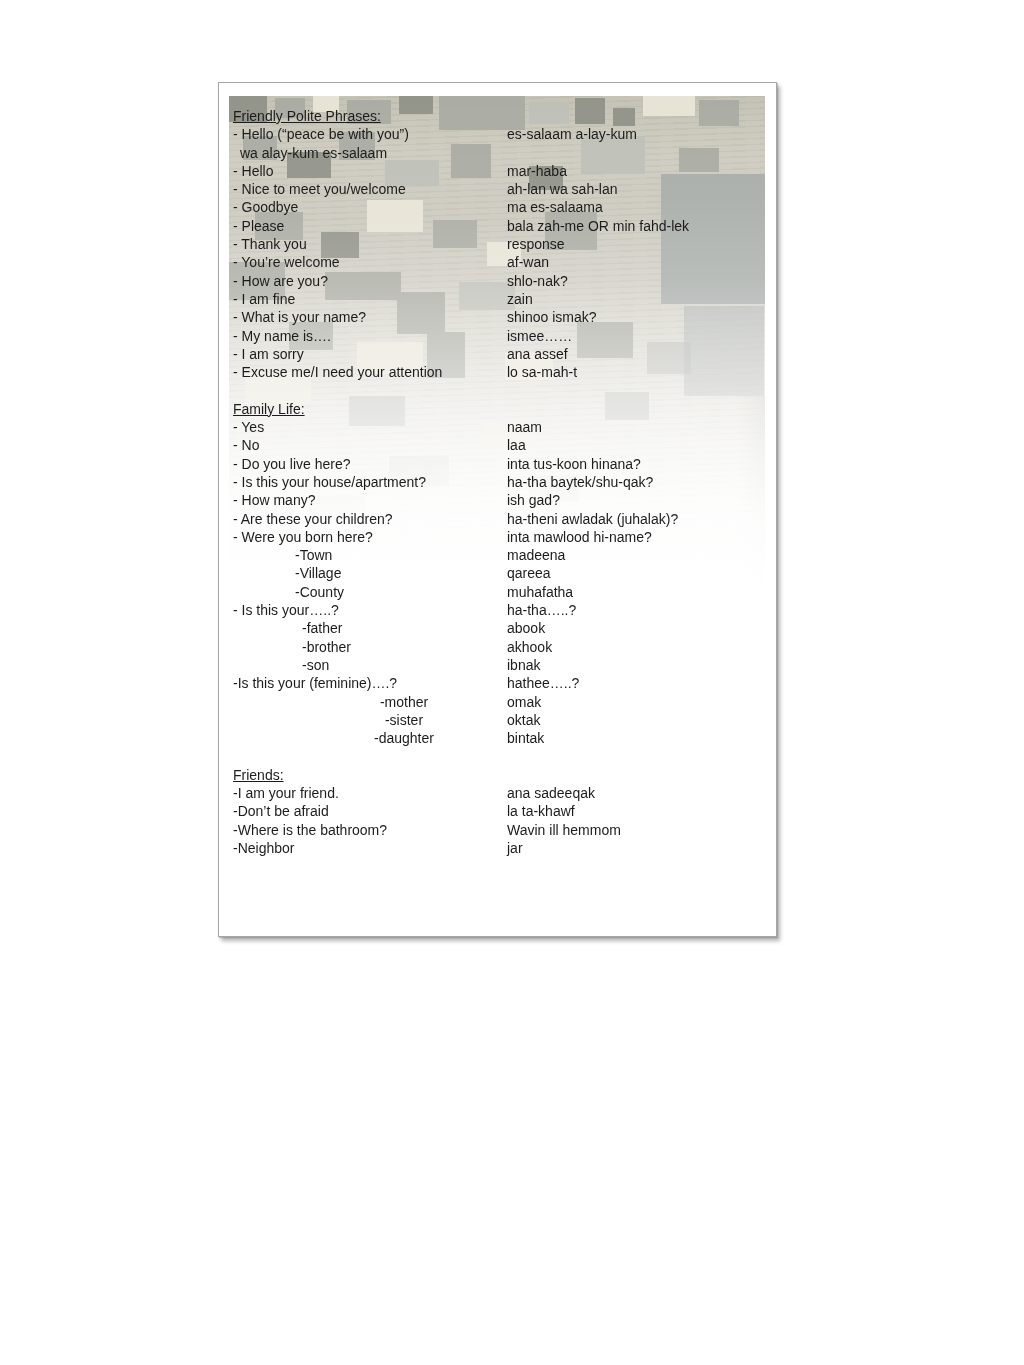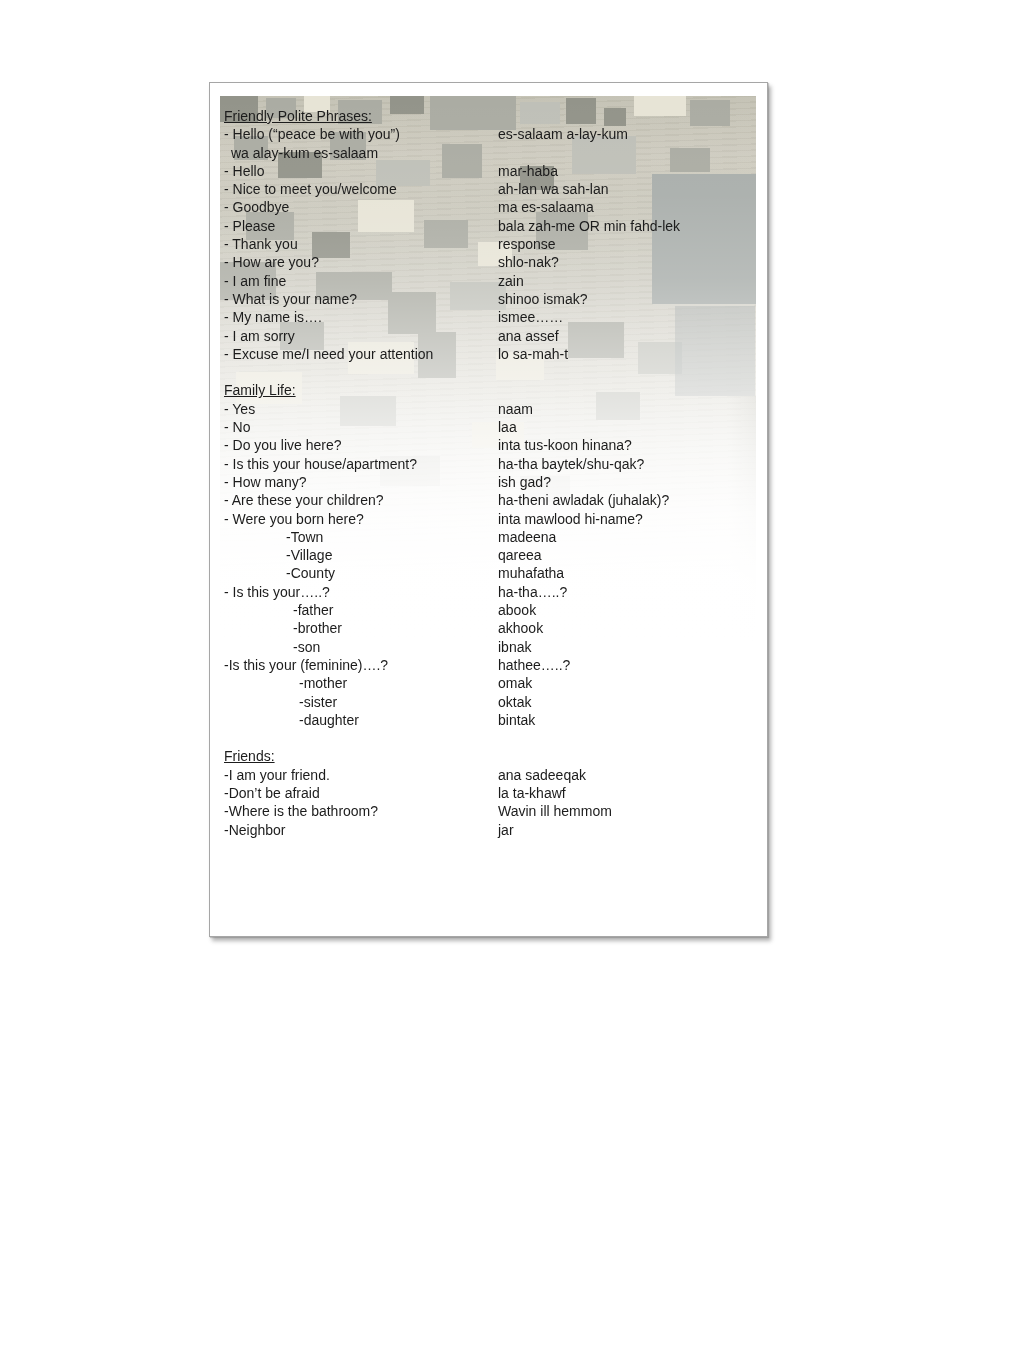--- a/index.html
+++ b/index.html
@@ -2,21 +2,21 @@
 <html><head>
 <meta charset="utf-8">
 <style>
   * { box-sizing: border-box; margin: 0; padding: 0; }
   html, body { background: #ffffff; }
   body {
     width: 1024px; height: 1365px; position: relative;
     font-family: "Liberation Sans", sans-serif;
   }
   .page {
-    position: absolute; left: 209px; top: 82px;
+    position: absolute; left: 218px; top: 82px;
     width: 559px; height: 855px;
     background: #ffffff;
     border: 1px solid #a6a6a6;
     box-shadow: 3px 4px 4px rgba(90,90,90,0.45), 1px 1px 1px rgba(120,120,120,0.35);
   }
   .photo {
     position: absolute; left: 10px; top: 13px; right: 11px; bottom: 8px;
     overflow: hidden;
     background: linear-gradient(to bottom,
       #c2c0b2 0%, #ccc9bd 7%, #c9c7bb 15%, #d2d0c6 25%,
@@ -57,21 +57,21 @@
   .sec-title {
     font-size: 14px; font-weight: 400;
     text-decoration: underline;
     color: #1c1c1c;
   }
   .row { display: flex; white-space: pre; }
   .en { flex: 0 0 auto; min-width: 267px; }
   .ar { flex: 0 0 auto; padding-left: 7px; }
   .ind1 .en { padding-left: 62px; }
   .ind2 .en { padding-left: 69px; }
-  .ind3 .en { padding-left: 75px; }
+  .ind3 .en { padding-left: 75px; text-align: center; }
 </style>
 </head>
 <body>
 
 <div class="page">
   <div class="photo">
 
     <div class="camo" aria-hidden="true">
       <div class="c1" style="left:0;top:0;width:38px;height:26px"></div>
       <div class="c2" style="left:46px;top:2px;width:30px;height:20px"></div>
@@ -153,20 +153,24 @@
             </div>
             <div class="row">
               <span class="en">- Please</span>
               <span class="ar">bala zah-me OR min fahd-lek</span>
             </div>
             <div class="row">
               <span class="en">- Thank you</span>
               <span class="ar">response</span>
             </div>
             <div class="row">
+              <span class="en">- You’re welcome</span>
+              <span class="ar">af-wan</span>
+            </div>
+            <div class="row">
               <span class="en">- How are you?</span>
               <span class="ar">shlo-nak?</span>
             </div>
             <div class="row">
               <span class="en">- I am fine</span>
               <span class="ar">zain</span>
             </div>
             <div class="row">
               <span class="en">- What is your name?</span>
               <span class="ar">shinoo ismak?</span>

